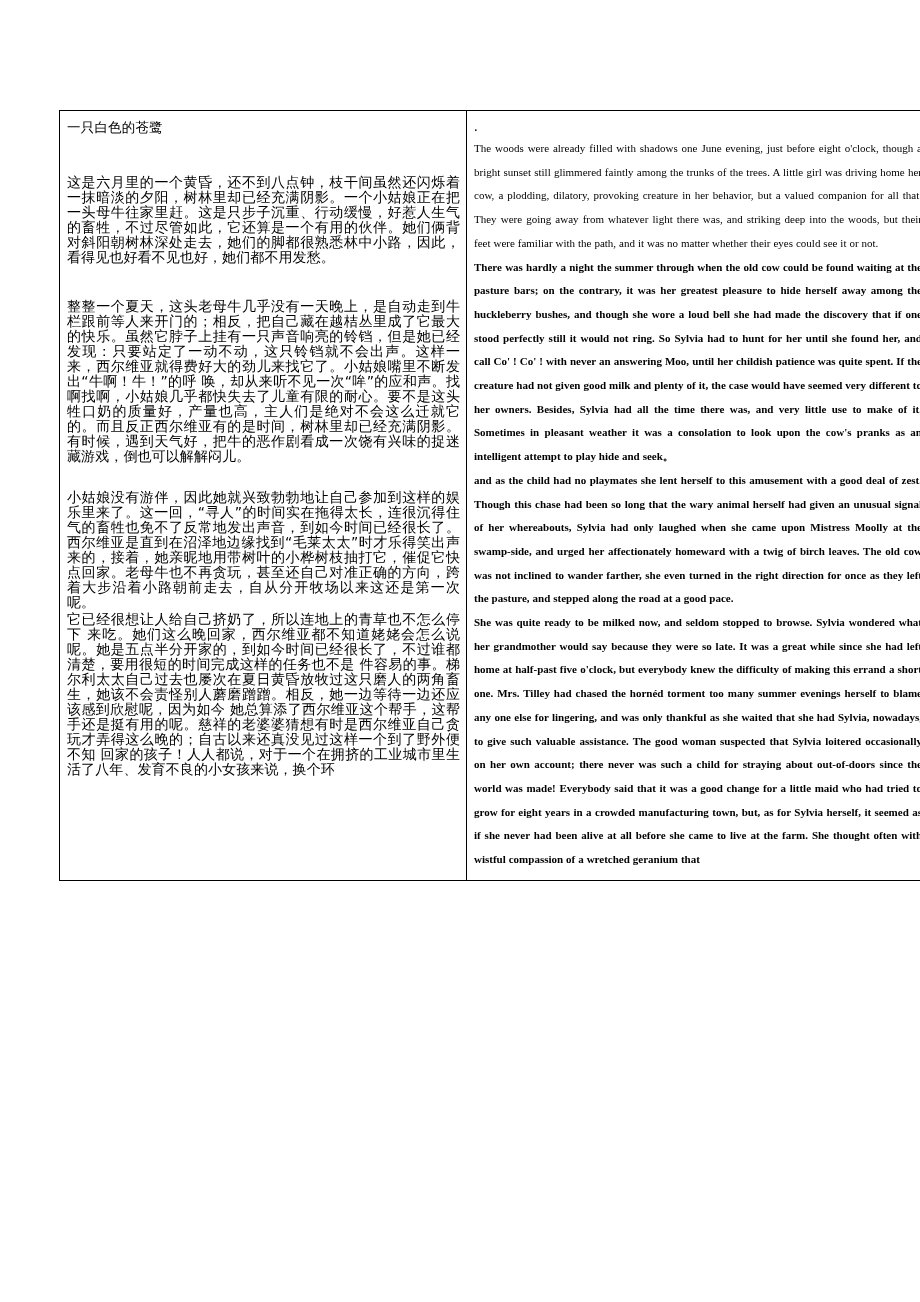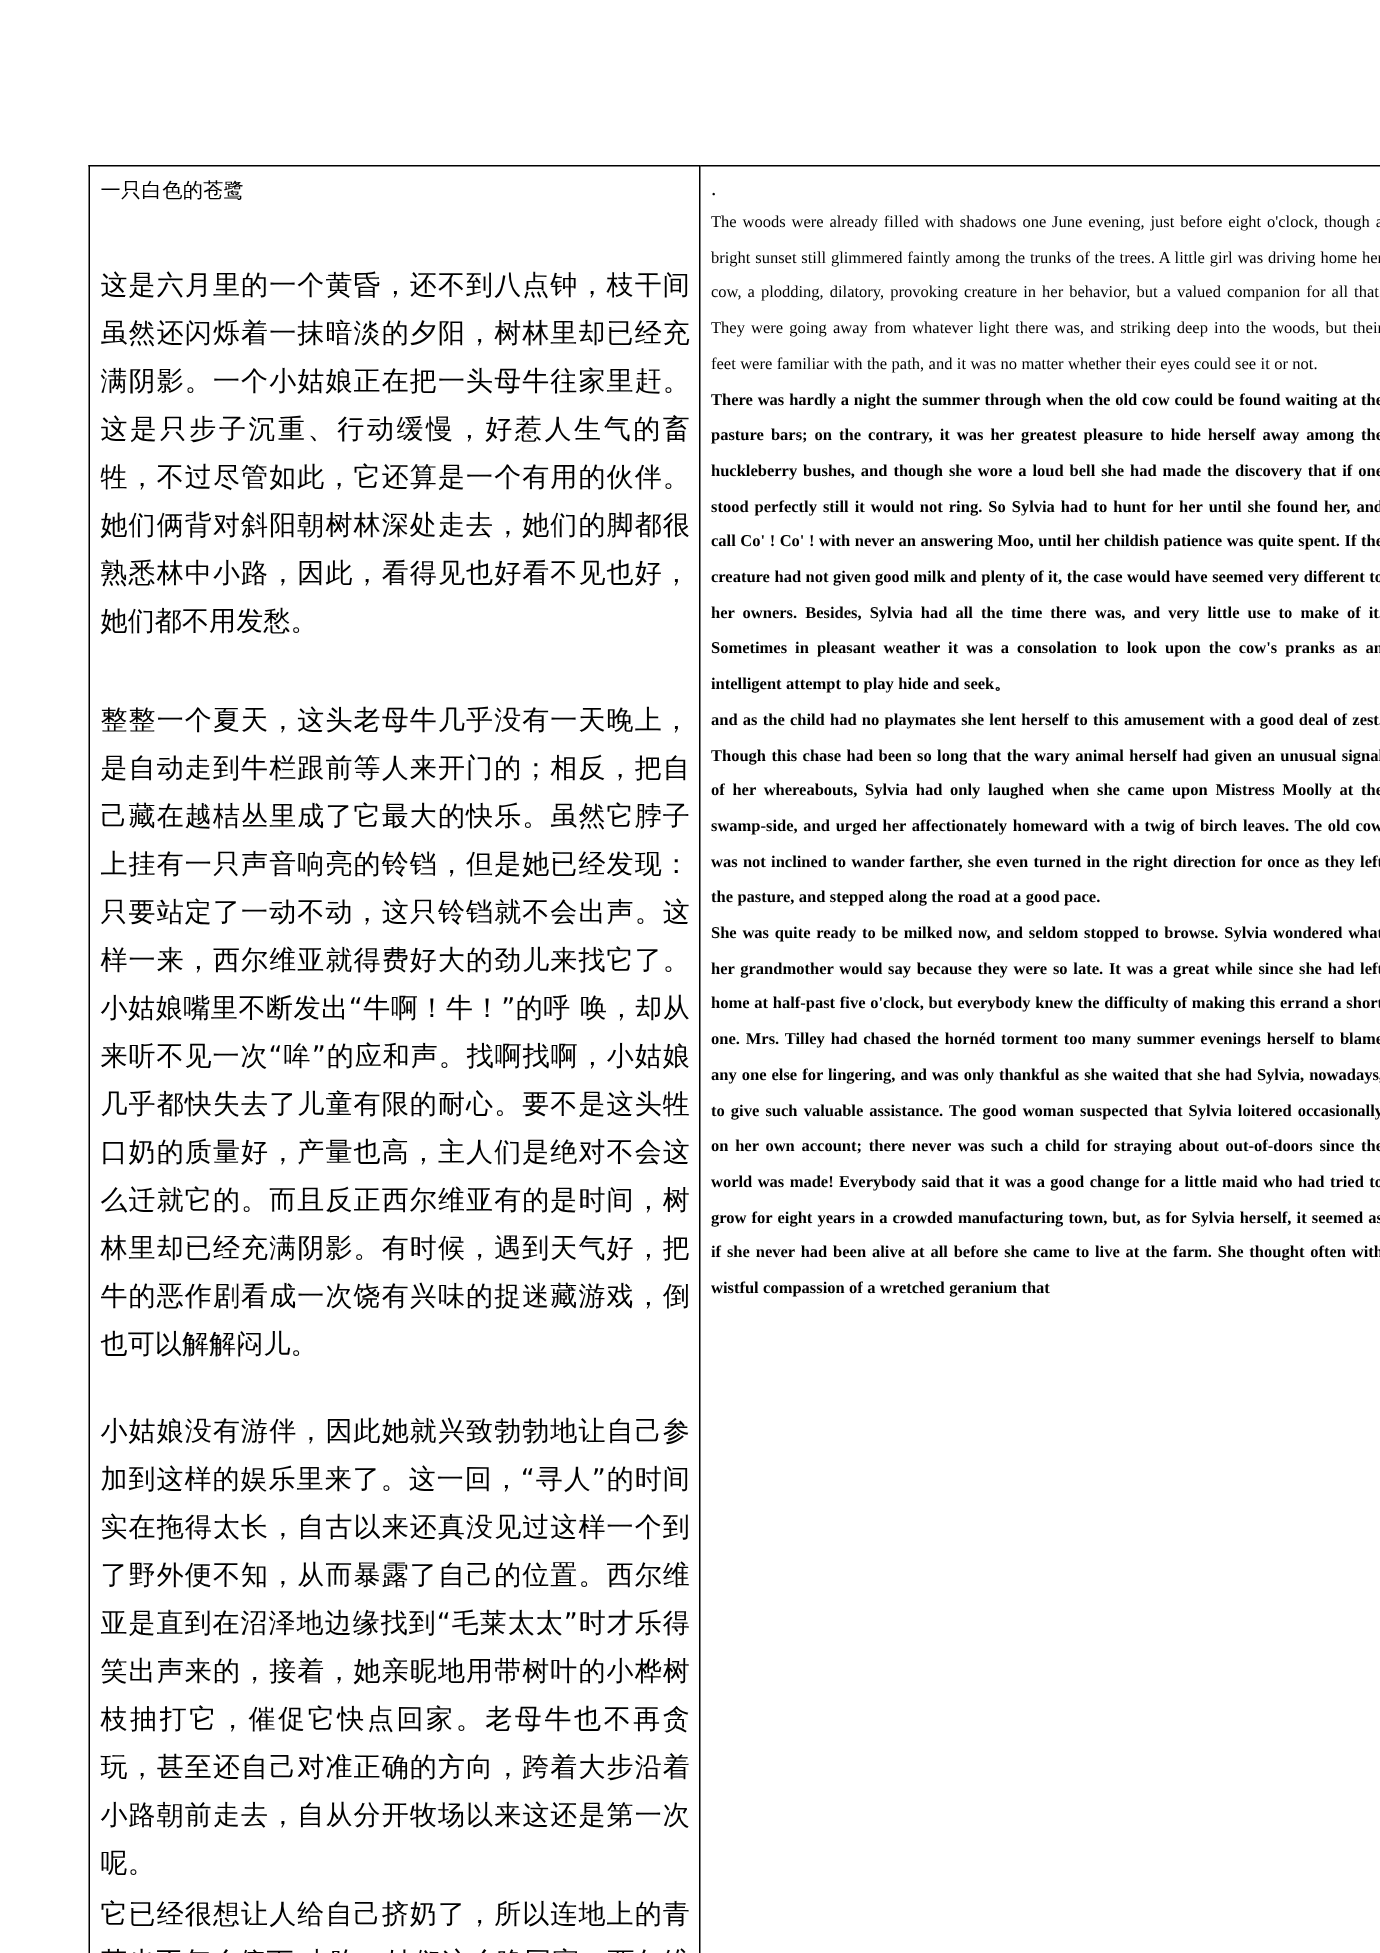--- a/index.html
+++ b/index.html
@@ -57,22 +57,22 @@
   
   .zh-title {
     font-family: "DejaVu Sans", "Liberation Sans", sans-serif;
     font-size: 13.5px;
     line-height: 20px;
     margin: 0 0 4px 0;
     letter-spacing: 0.2px;
   }
   .zh-p {
     font-family: "DejaVu Sans", "Liberation Sans", sans-serif;
-    font-size: 18px;
-    line-height: 32px;
+    font-size: 14px;
+    line-height: 15px;
     margin: 0;
     text-align: justify;
     text-justify: inter-ideograph;
     letter-spacing: 0.1px;
   }
   .zh-gap-big { height: 34px; }
   .zh-gap-mid { height: 26px; }
   .zh-gap-small { height: 2px; }
 
   
@@ -103,21 +103,21 @@
           <tr>
 
         <td class="col-zh">
           <div class="cell-inner-zh">
             <div class="zh-title">一只白色的苍鹭</div>
             <div class="zh-gap-big"></div>
             <p class="zh-p">这是六月里的一个黄昏，还不到八点钟，枝干间虽然还闪烁着一抹暗淡的夕阳，树林里却已经充满阴影。一个小姑娘正在把一头母牛往家里赶。这是只步子沉重、行动缓慢，好惹人生气的畜牲，不过尽管如此，它还算是一个有用的伙伴。她们俩背对斜阳朝树林深处走去，她们的脚都很熟悉林中小路，因此，看得见也好看不见也好，她们都不用发愁。</p>
             <div class="zh-gap-big"></div>
             <p class="zh-p">整整一个夏天，这头老母牛几乎没有一天晚上，是自动走到牛栏跟前等人来开门的；相反，把自己藏在越桔丛里成了它最大的快乐。虽然它脖子上挂有一只声音响亮的铃铛，但是她已经发现：只要站定了一动不动，这只铃铛就不会出声。这样一来，西尔维亚就得费好大的劲儿来找它了。小姑娘嘴里不断发出“牛啊！牛！”的呼 唤，却从来听不见一次“哞”的应和声。找啊找啊，小姑娘几乎都快失去了儿童有限的耐心。要不是这头牲口奶的质量好，产量也高，主人们是绝对不会这么迁就它的。而且反正西尔维亚有的是时间，树林里却已经充满阴影。有时候，遇到天气好，把牛的恶作剧看成一次饶有兴味的捉迷藏游戏，倒也可以解解闷儿。</p>
             <div class="zh-gap-mid"></div>
-            <p class="zh-p">小姑娘没有游伴，因此她就兴致勃勃地让自己参加到这样的娱乐里来了。这一回，“寻人”的时间实在拖得太长，自古以来还真没见过这样一个到了野外便不知，从而暴露了自己的位置。西尔维亚是直到在沼泽地边缘找到“毛莱太太”时才乐得笑出声来的，接着，她亲昵地用带树叶的小桦树枝抽打它，催促它快点回家。老母牛也不再贪玩，甚至还自己对准正确的方向，跨着大步沿着小路朝前走去，自从分开牧场以来这还是第一次呢。</p>
+            <p class="zh-p">小姑娘没有游伴，因此她就兴致勃勃地让自己参加到这样的娱乐里来了。这一回，“寻人”的时间实在拖得太长，连很沉得住气的畜牲也免不了反常地发出声音，到如今时间已经很长了。西尔维亚是直到在沼泽地边缘找到“毛莱太太”时才乐得笑出声来的，接着，她亲昵地用带树叶的小桦树枝抽打它，催促它快点回家。老母牛也不再贪玩，甚至还自己对准正确的方向，跨着大步沿着小路朝前走去，自从分开牧场以来这还是第一次呢。</p>
             <div class="zh-gap-small"></div>
             <p class="zh-p">它已经很想让人给自己挤奶了，所以连地上的青草也不怎么停下 来吃。她们这么晚回家，西尔维亚都不知道姥姥会怎么说呢。她是五点半分开家的，到如今时间已经很长了，不过谁都清楚，要用很短的时间完成这样的任务也不是 件容易的事。梯尔利太太自己过去也屡次在夏日黄昏放牧过这只磨人的两角畜生，她该不会责怪别人蘑磨蹭蹭。相反，她一边等待一边还应该感到欣慰呢，因为如今 她总算添了西尔维亚这个帮手，这帮手还是挺有用的呢。慈祥的老婆婆猜想有时是西尔维亚自己贪玩才弄得这么晚的；自古以来还真没见过这样一个到了野外便不知 回家的孩子！人人都说，对于一个在拥挤的工业城市里生活了八年、发育不良的小女孩来说，换个环</p>
           </div>
         </td>
 
         <td class="col-en">
           <div class="cell-inner-en">
             <p class="en-lead-dot">.</p>
             <p class="en-p">The woods were already filled with shadows one June evening, just before eight o'clock, though a bright sunset still glimmered faintly among the trunks of the trees. A little girl was driving home her cow, a plodding, dilatory, provoking creature in her behavior, but a valued companion for all that. They were going away from whatever light there was, and striking deep into the woods, but their feet were familiar with the path, and it was no matter whether their eyes could see it or not.</p>
             <p class="en-p">There was hardly a night the summer through when the old cow could be found waiting at the pasture bars; on the contrary, it was her greatest pleasure to hide herself away among the huckleberry bushes, and though she wore a loud bell she had made the discovery that if one stood perfectly still it would not ring. So Sylvia had to hunt for her until she found her, and call Co' ! Co' ! with never an answering Moo, until her childish patience was quite spent. If the creature had not given good milk and plenty of it, the case would have seemed very different to her owners. Besides, Sylvia had all the time there was, and very little use to make of it. Sometimes in pleasant weather it was a consolation to look upon the cow's pranks as an intelligent attempt to play hide and seek。</p>

